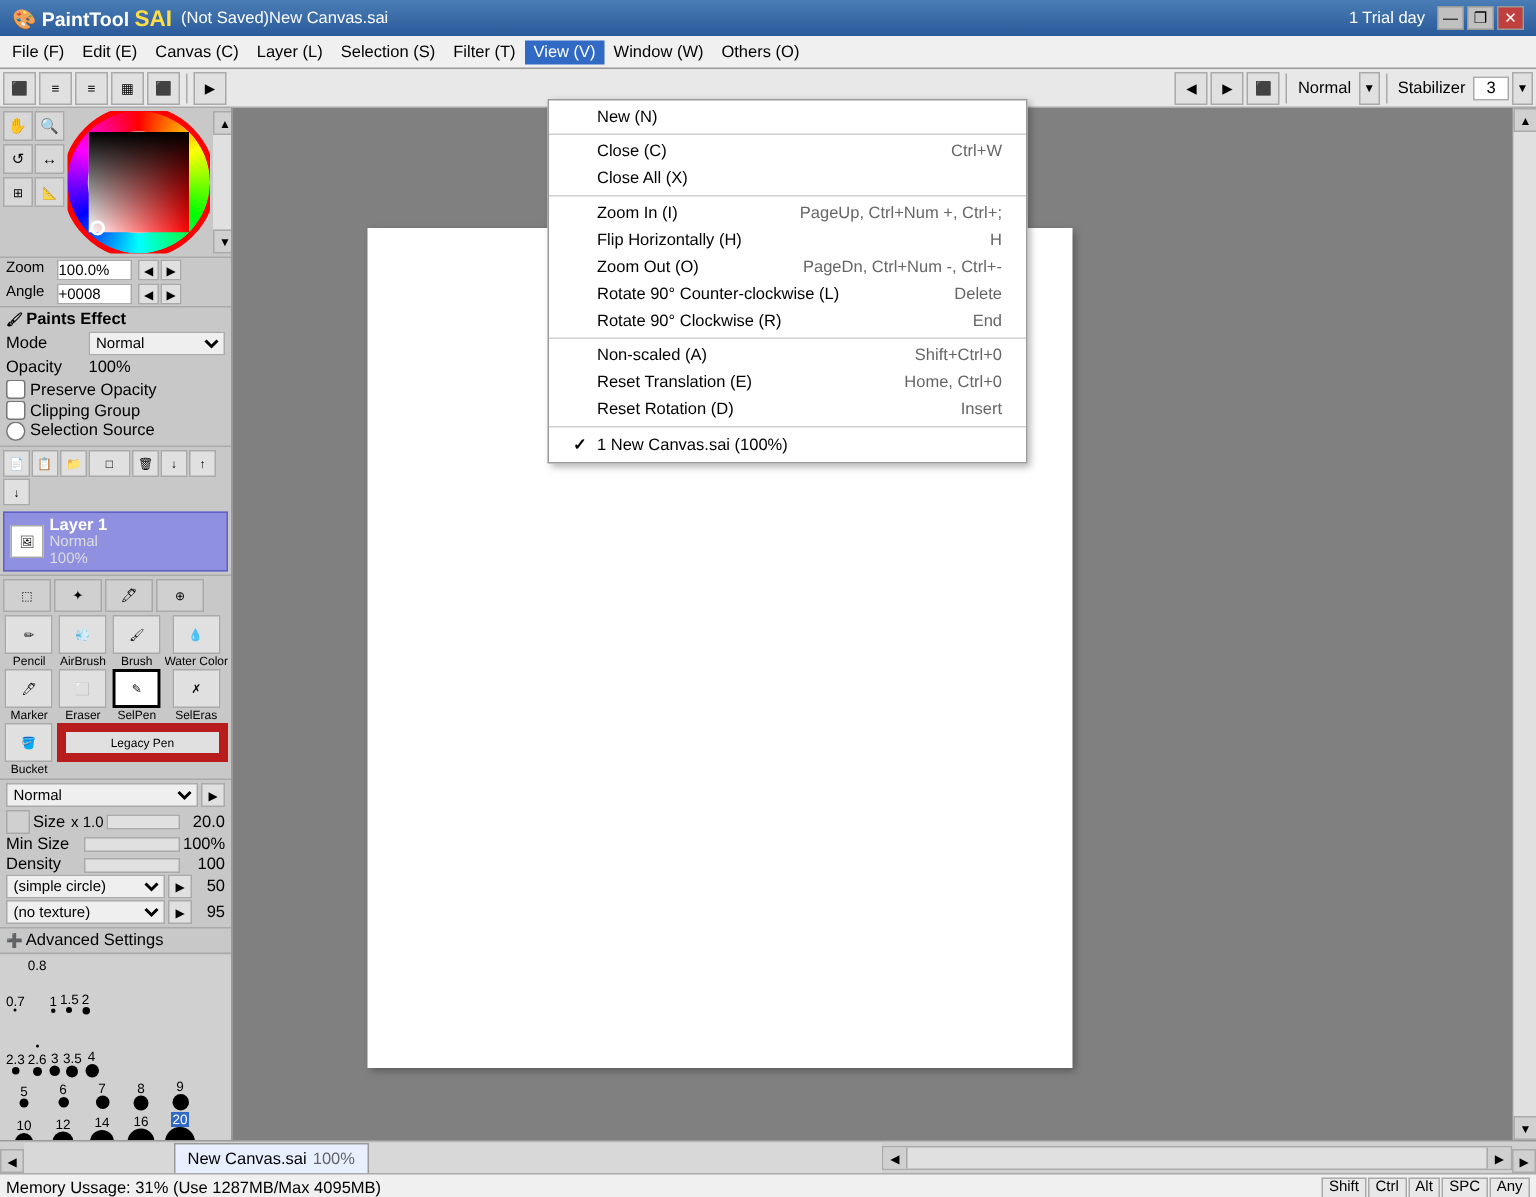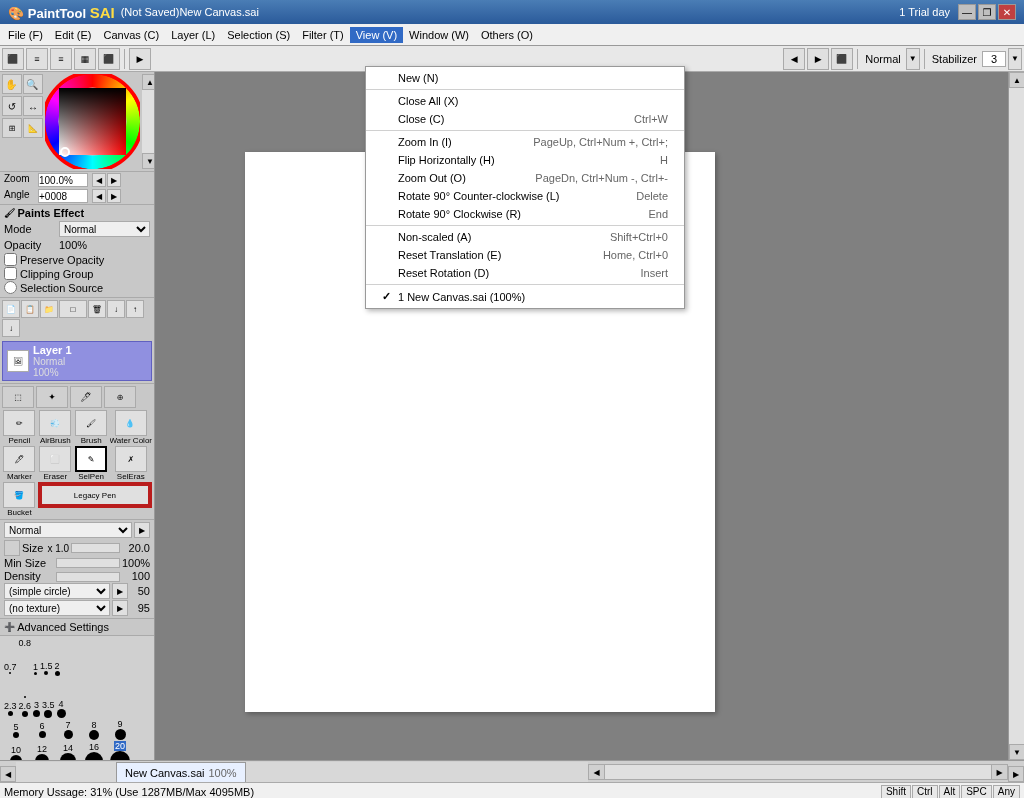--- a/index.html
+++ b/index.html
@@ -20,21 +20,21 @@
     .toolbar-sep { width: 1px; height: 20px; background: #aaa; margin: 0 2px; }
     
     
     #main { display: flex; height: calc(798px - 22px - 22px - 28px - 22px - 18px); }
     
     
     #left-panel { width: 155px; background: #c8c8c8; border-right: 1px solid #999; display: flex; flex-direction: column; overflow: hidden; }
     .option-row { display: flex; align-items: center; margin-bottom: 2px; }
     .option-label { width: 55px; font-size: 11px; }
     .checkbox-row { display: flex; align-items: center; gap: 3px; margin-bottom: 1px; font-size: 11px; }
-    .radio-row { display: flex; align-items: center; gap: 3px; margin-bottom: 1px; font-size: 11px; }
+    .radio-row { display: flex; align-items: flex-start; gap: 3px; margin-bottom: 1px; font-size: 11px; }
     .layer-btn { width: 18px; height: 18px; background: #e0e0e0; border: 1px solid #aaa; display: flex; align-items: center; justify-content: center; font-size: 9px; cursor: pointer; }
     
     
     #canvas-area { flex: 1; background: #808080; position: relative; overflow: hidden; }
     #canvas { position: absolute; top: 80px; left: 90px; width: 470px; height: 560px; background: white; box-shadow: 2px 2px 5px rgba(0,0,0,0.3); }
     
     
     #statusbar { height: 18px; background: #f0f0f0; border-top: 1px solid #aaa; display: flex; align-items: center; padding: 0 4px; font-size: 11px; }
     
     
@@ -263,21 +263,21 @@
         </div>
         <div style="display:flex; flex-direction:column; align-items:center;">
           <div style="width:32px; height:26px; background:#e0e0e0; border:1px solid #aaa; display:flex; align-items:center; justify-content:center; cursor:pointer; font-size:8px;">✗</div>
           <span style="font-size:8px;">SelEras</span>
         </div>
         <div style="display:flex; flex-direction:column; align-items:center;">
           <div style="width:32px; height:26px; background:#e0e0e0; border:1px solid #aaa; display:flex; align-items:center; justify-content:center; cursor:pointer; font-size:8px;">🪣</div>
           <span style="font-size:8px;">Bucket</span>
         </div>
         <div style="display:flex; flex-direction:column; align-items:center; grid-column: span 3;">
-          <div style="width:100%; height:26px; background:#e0e0e0; border:4px solid #b91c1c; display:flex; align-items:center; justify-content:center; cursor:pointer; font-size:8px;">
+          <div style="width:100%; height:26px; background:#e0e0e0; border:6px solid #b91c1c; display:flex; align-items:center; justify-content:center; cursor:pointer; font-size:8px;">
             <span style="font-size:8px;">Legacy Pen</span>
           </div>
         </div>
       </div>
     </div>
 
     <div style="padding:2px 4px; background:#c8c8c8; border-top:1px solid #aaa; font-size:11px;">
 
       <div style="display:flex; align-items:center; gap:2px; margin-bottom:2px;">
         <select style="flex:1; height:16px; font-size:10px; border:1px solid #aaa;">
@@ -494,28 +494,28 @@
   <div class="dropdown-item">
     <span style="width:14px; margin-right:2px;"> </span>
     <span>New (N)</span>
     <span class="shortcut"></span>
   </div>
 
   <div class="dropdown-sep"></div>
 
   <div class="dropdown-item">
     <span style="width:14px; margin-right:2px;"> </span>
+    <span>Close (C)</span>
+    <span class="shortcut">Ctrl+W</span>
+  </div>
+
+  <div class="dropdown-item">
+    <span style="width:14px; margin-right:2px;"> </span>
     <span>Close All (X)</span>
     <span class="shortcut"></span>
-  </div>
-
-  <div class="dropdown-item">
-    <span style="width:14px; margin-right:2px;"> </span>
-    <span>Close (C)</span>
-    <span class="shortcut">Ctrl+W</span>
   </div>
 
   <div class="dropdown-sep"></div>
 
   <div class="dropdown-item">
     <span style="width:14px; margin-right:2px;"> </span>
     <span>Zoom In (I)</span>
     <span class="shortcut">PageUp, Ctrl+Num +, Ctrl+;</span>
   </div>
 

